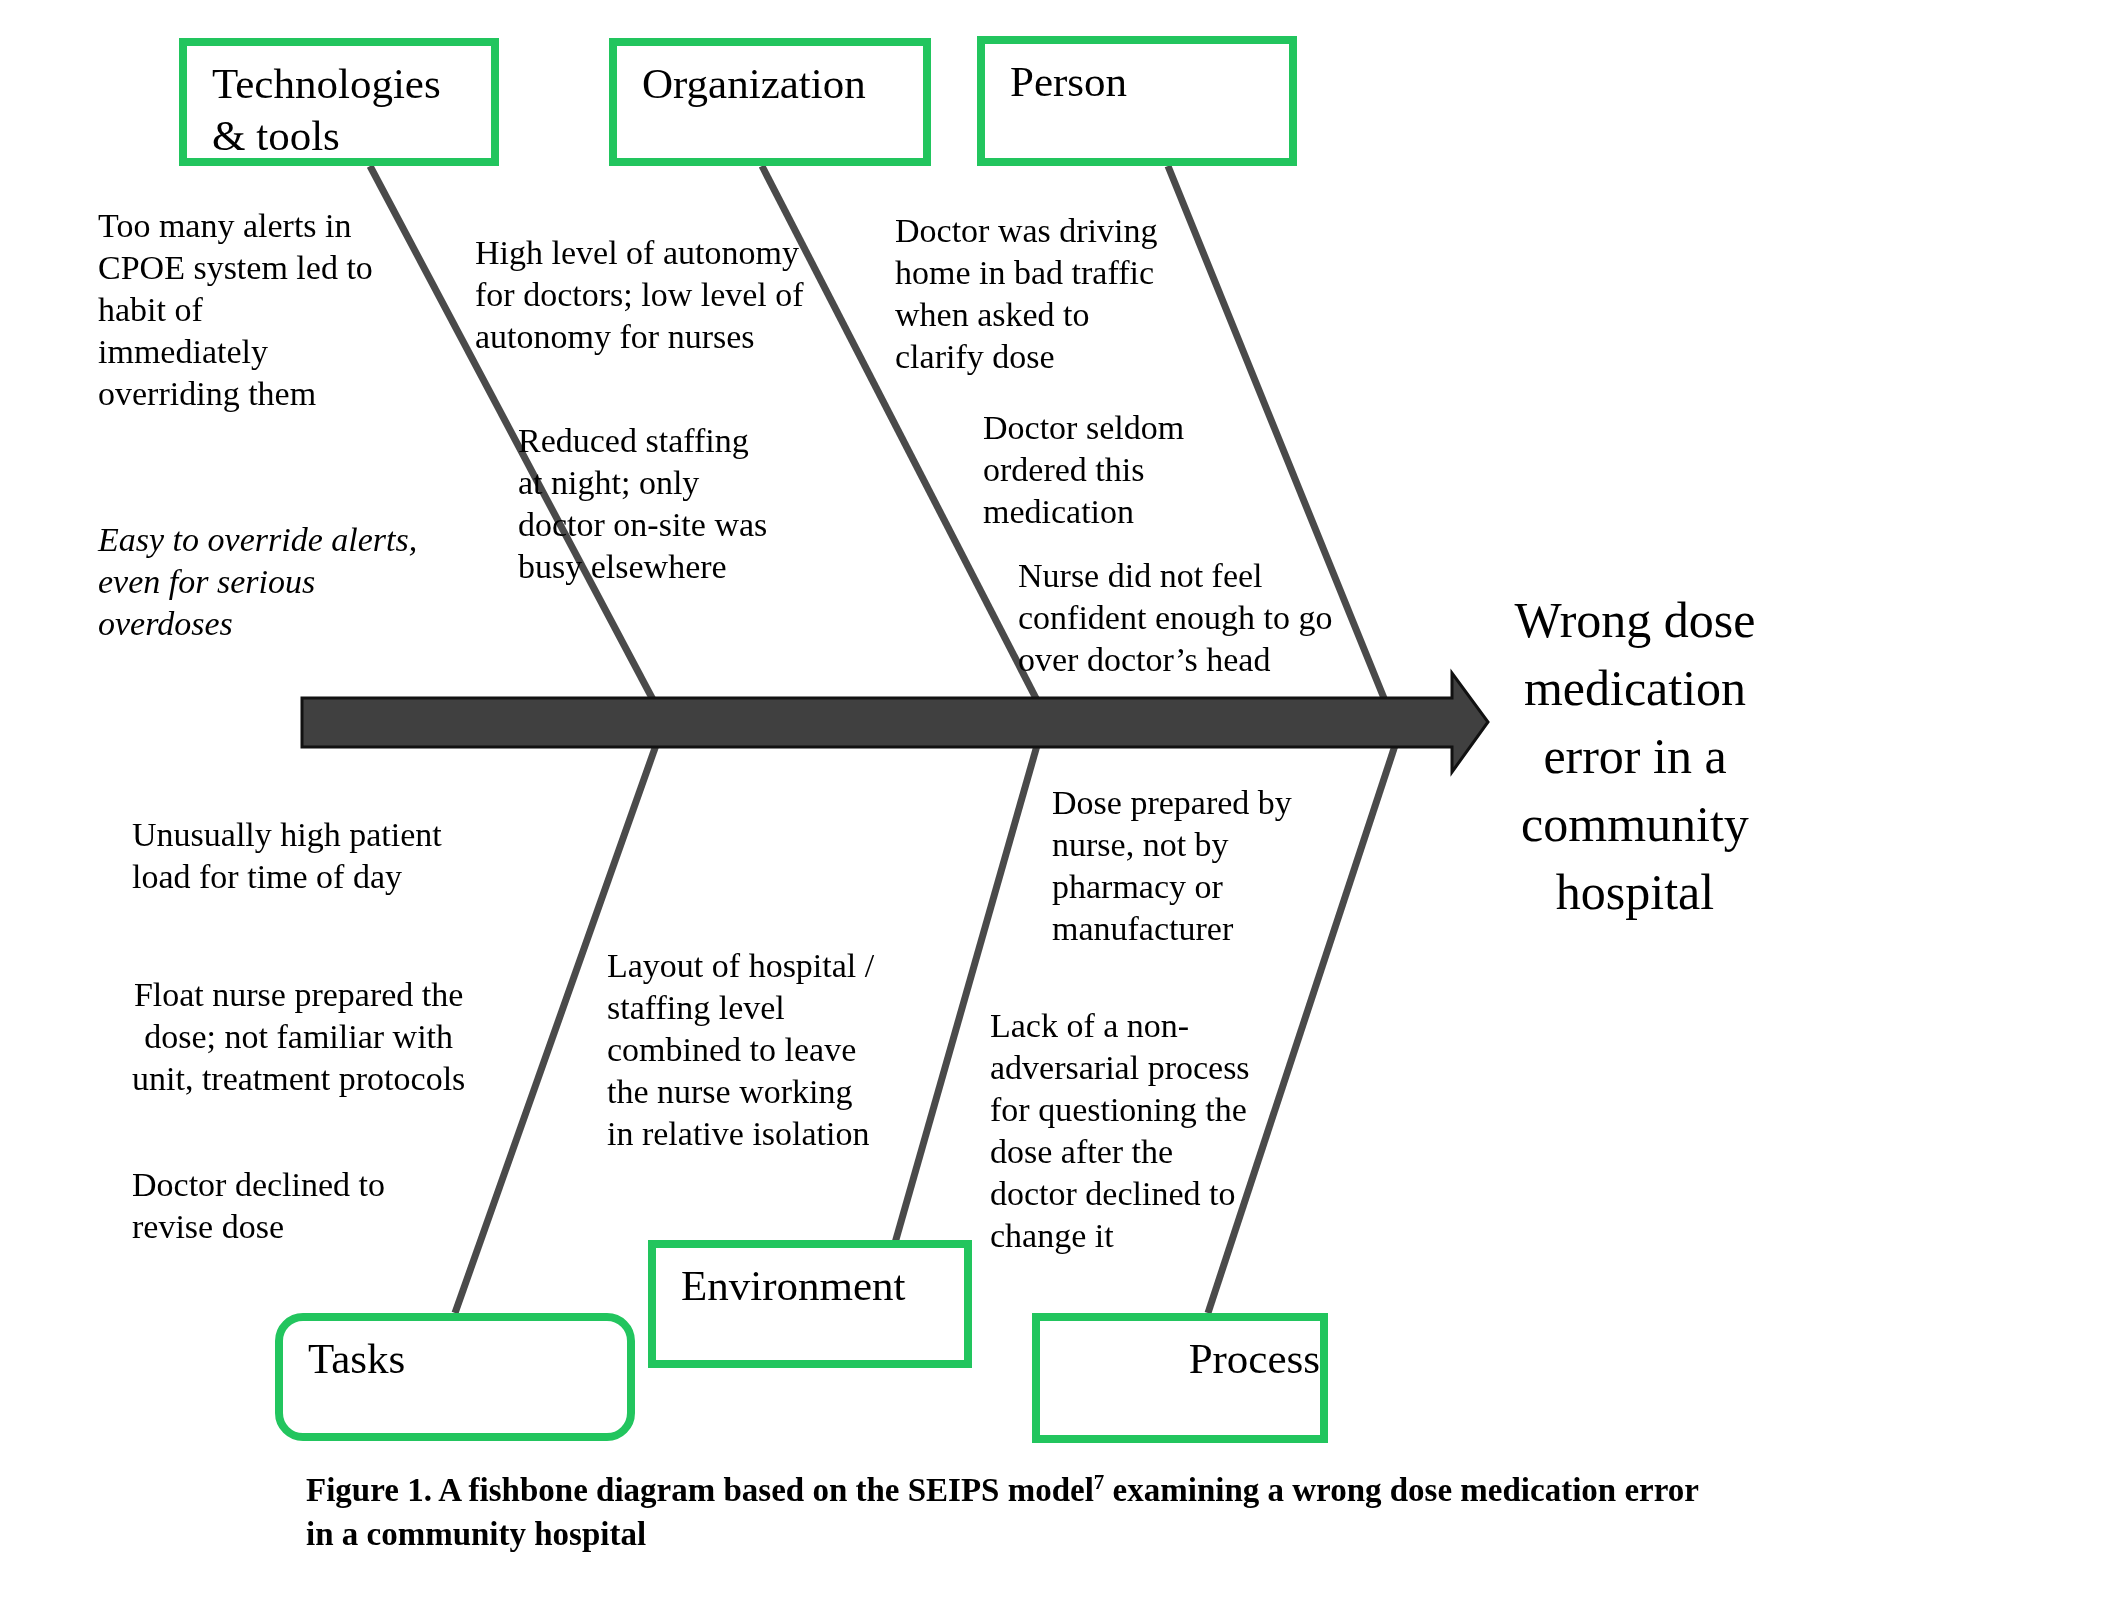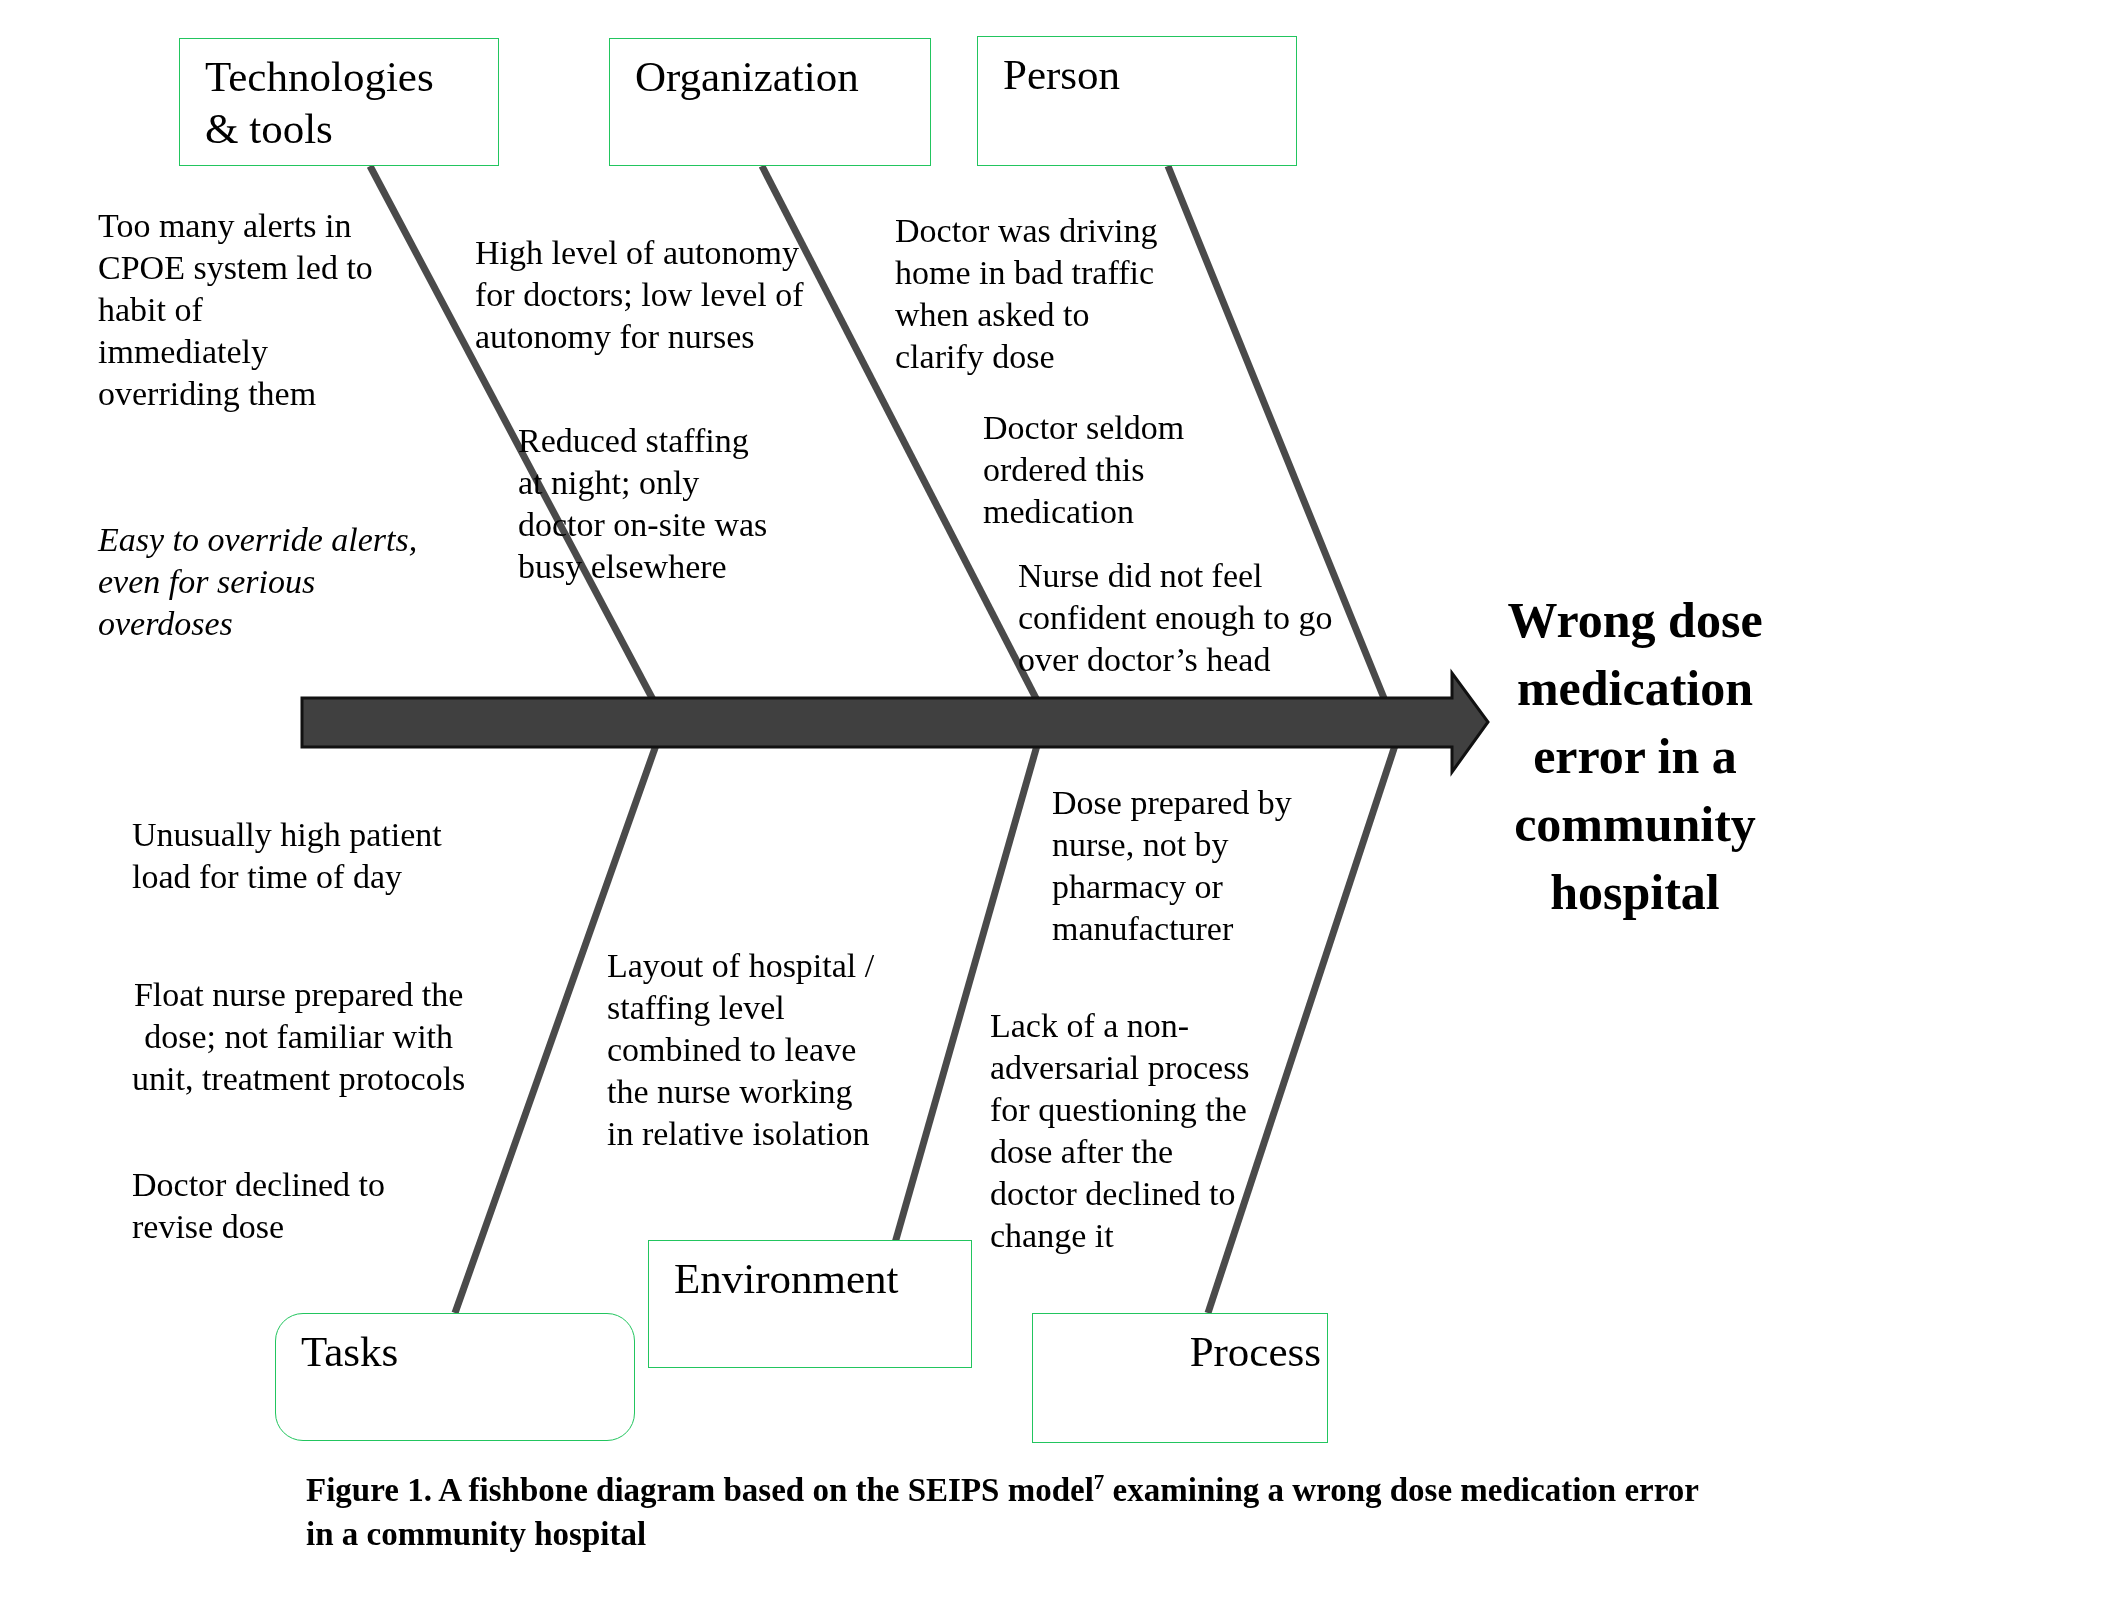--- a/index.html
+++ b/index.html
@@ -1,26 +1,26 @@
 <!DOCTYPE html>
 <html><head>
 <meta charset="utf-8">
 <style>
   html,body{margin:0;padding:0;background:#ffffff;}
   body{width:2104px;height:1614px;position:relative;overflow:hidden;
        font-family:"Liberation Serif","DejaVu Serif",serif;color:#000;}
   .stage{position:absolute;left:0;top:0;width:2104px;height:1614px;}
   svg.stage{z-index:1;}
   .cat-box{position:absolute;z-index:3;box-sizing:border-box;background:#ffffff;
-       border:1px solid #22c55e;font-size:43px;line-height:52px;
-       padding:12px 6px 0 25px;white-space:pre-line;}
+       border:8px solid #22c55e;font-size:43px;line-height:52px;
+       padding:12px 0 0 25px;white-space:pre-line;}
   .cause{position:absolute;z-index:2;font-size:34px;line-height:42px;
        white-space:pre-line;}
   .effect{position:absolute;z-index:2;left:1405px;top:586px;width:460px;
-       text-align:center;font-weight:bold;font-size:50px;line-height:68px;
+       text-align:center;font-weight:normal;font-size:50px;line-height:68px;
        white-space:pre-line;}
   .caption{position:absolute;z-index:2;left:306px;top:1468px;width:1520px;
        font-weight:bold;font-size:33px;line-height:44px;}
   .caption sup{font-size:21px;line-height:0;}
 </style>
 </head>
 <body>
 
 <svg class="stage" width="2104" height="1614" viewBox="0 0 2104 1614">
 

